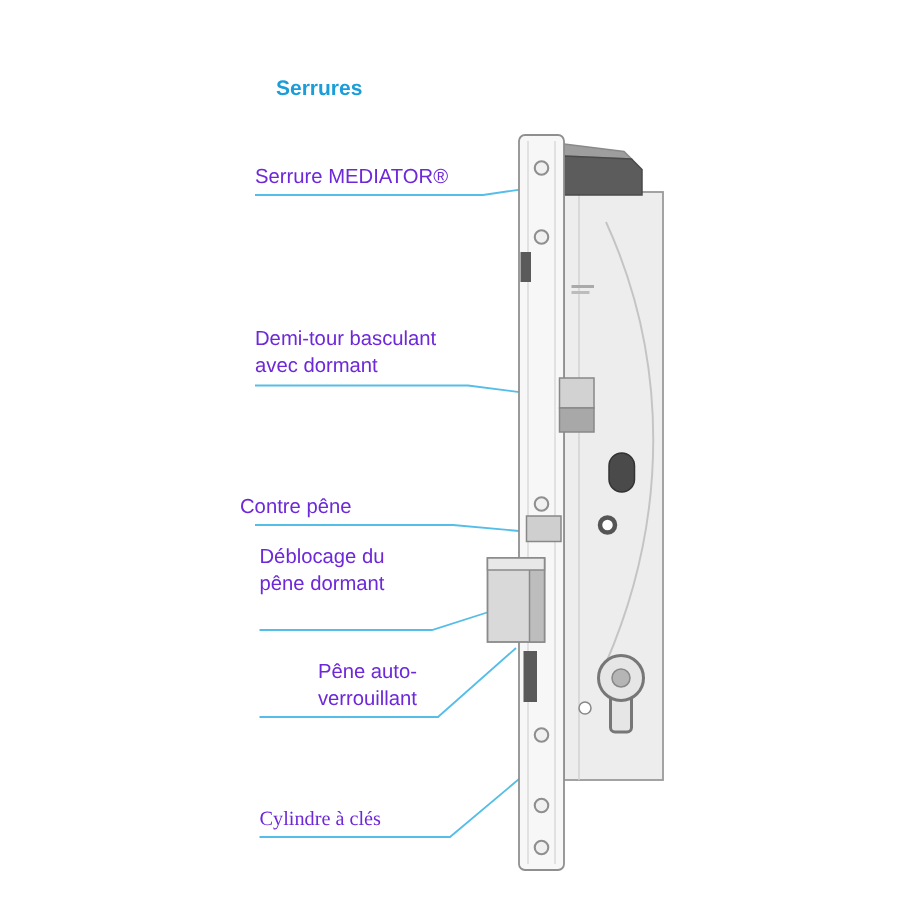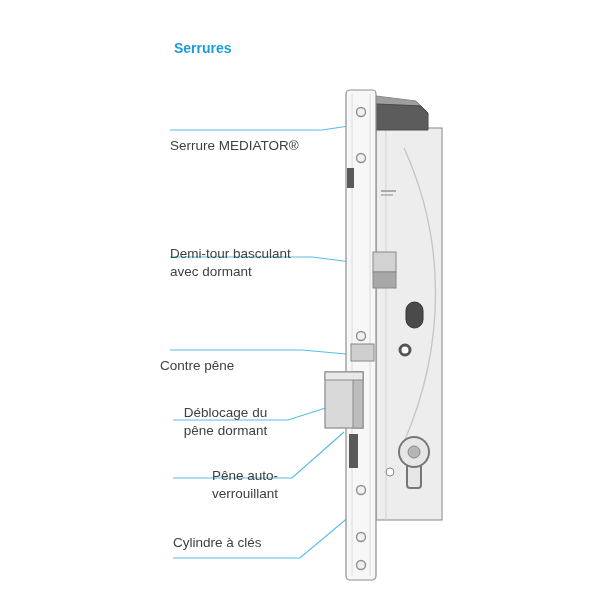--- a/index.html
+++ b/index.html
@@ -6,32 +6,32 @@
   .canvas{
     position:relative;
     width:600px;height:600px;
     background:#ffffff;
     font-family:"Liberation Sans", sans-serif;
     overflow:hidden;
   }
   .page-title{
     position:absolute;left:170px;top:36px;
     font-size:14px;font-weight:bold;color:#1b9dd9;
-    margin:4px;
+    margin:14px;
   }
   .label{
     position:absolute;
-    font-size:13.5px;color:#404040;line-height:1.32;margin-top:28px;
+    font-size:13.5px;color:#6d28d9;line-height:1.32;
   }
   #lbl-0{left:170px;top:109px;width:200px;}
   #lbl-1{left:170px;top:217px;width:140px;}
   #lbl-2{left:160px;top:329px;width:150px;}
-  #lbl-3{left:173px;top:376px;width:105px;text-align:center;}
+  #lbl-3{left:173px;top:362px;width:105px;}
   #lbl-4{left:173px;top:439px;width:105px;text-align:right;}
-  #lbl-5{left:173px;top:506px;width:200px;}
+  #lbl-5{left:173px;top:537px;width:200px;font-family:Liberation Serif, serif;}
   svg.diagram{position:absolute;left:0;top:0;}
 </style>
 </head>
 <body>
 
 <div class="canvas">
 
   <svg class="diagram" width="600" height="600" viewBox="0 0 600 600">
 
     <g stroke="#54bde8" stroke-width="1.2" fill="none">

